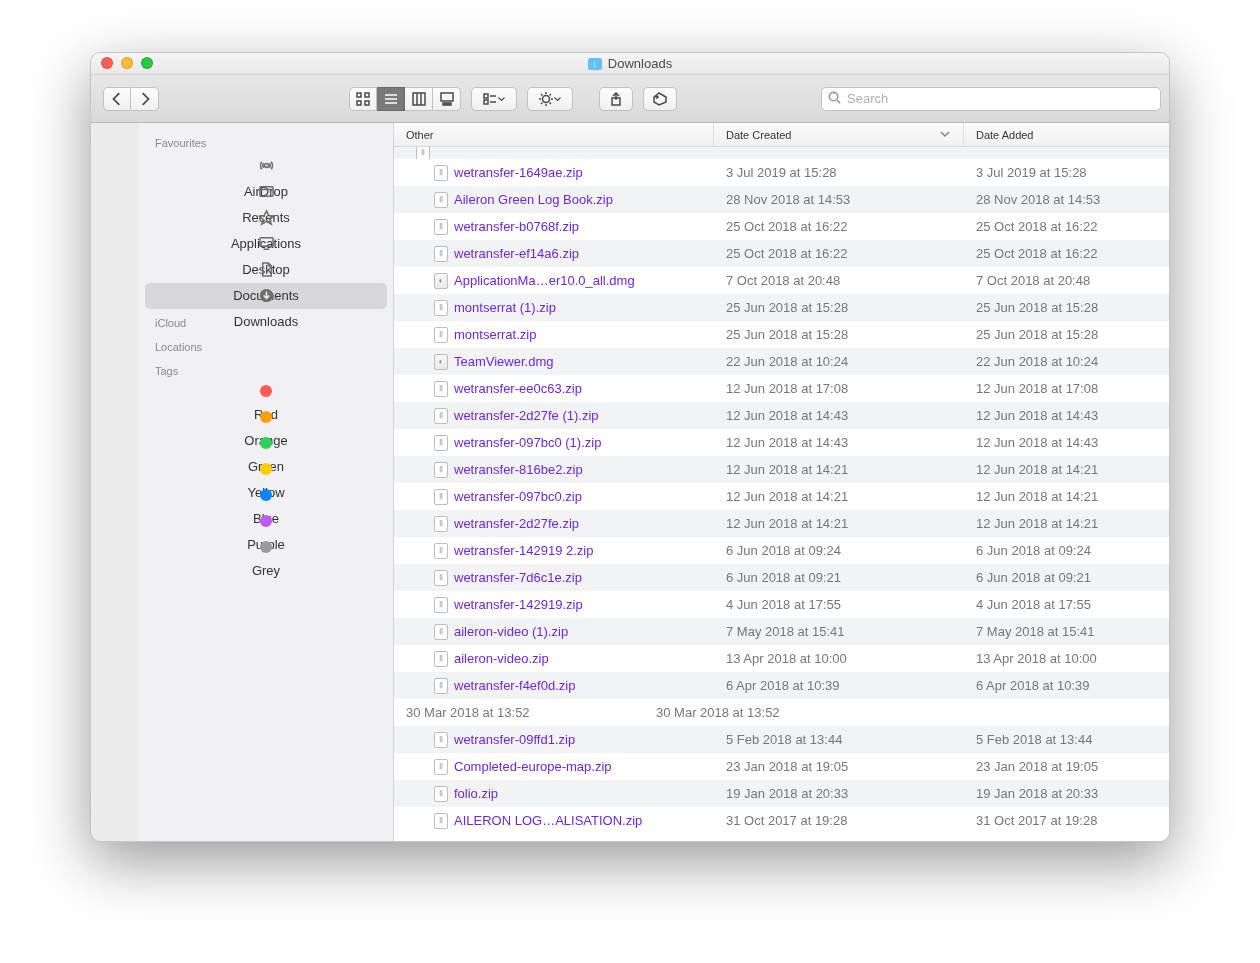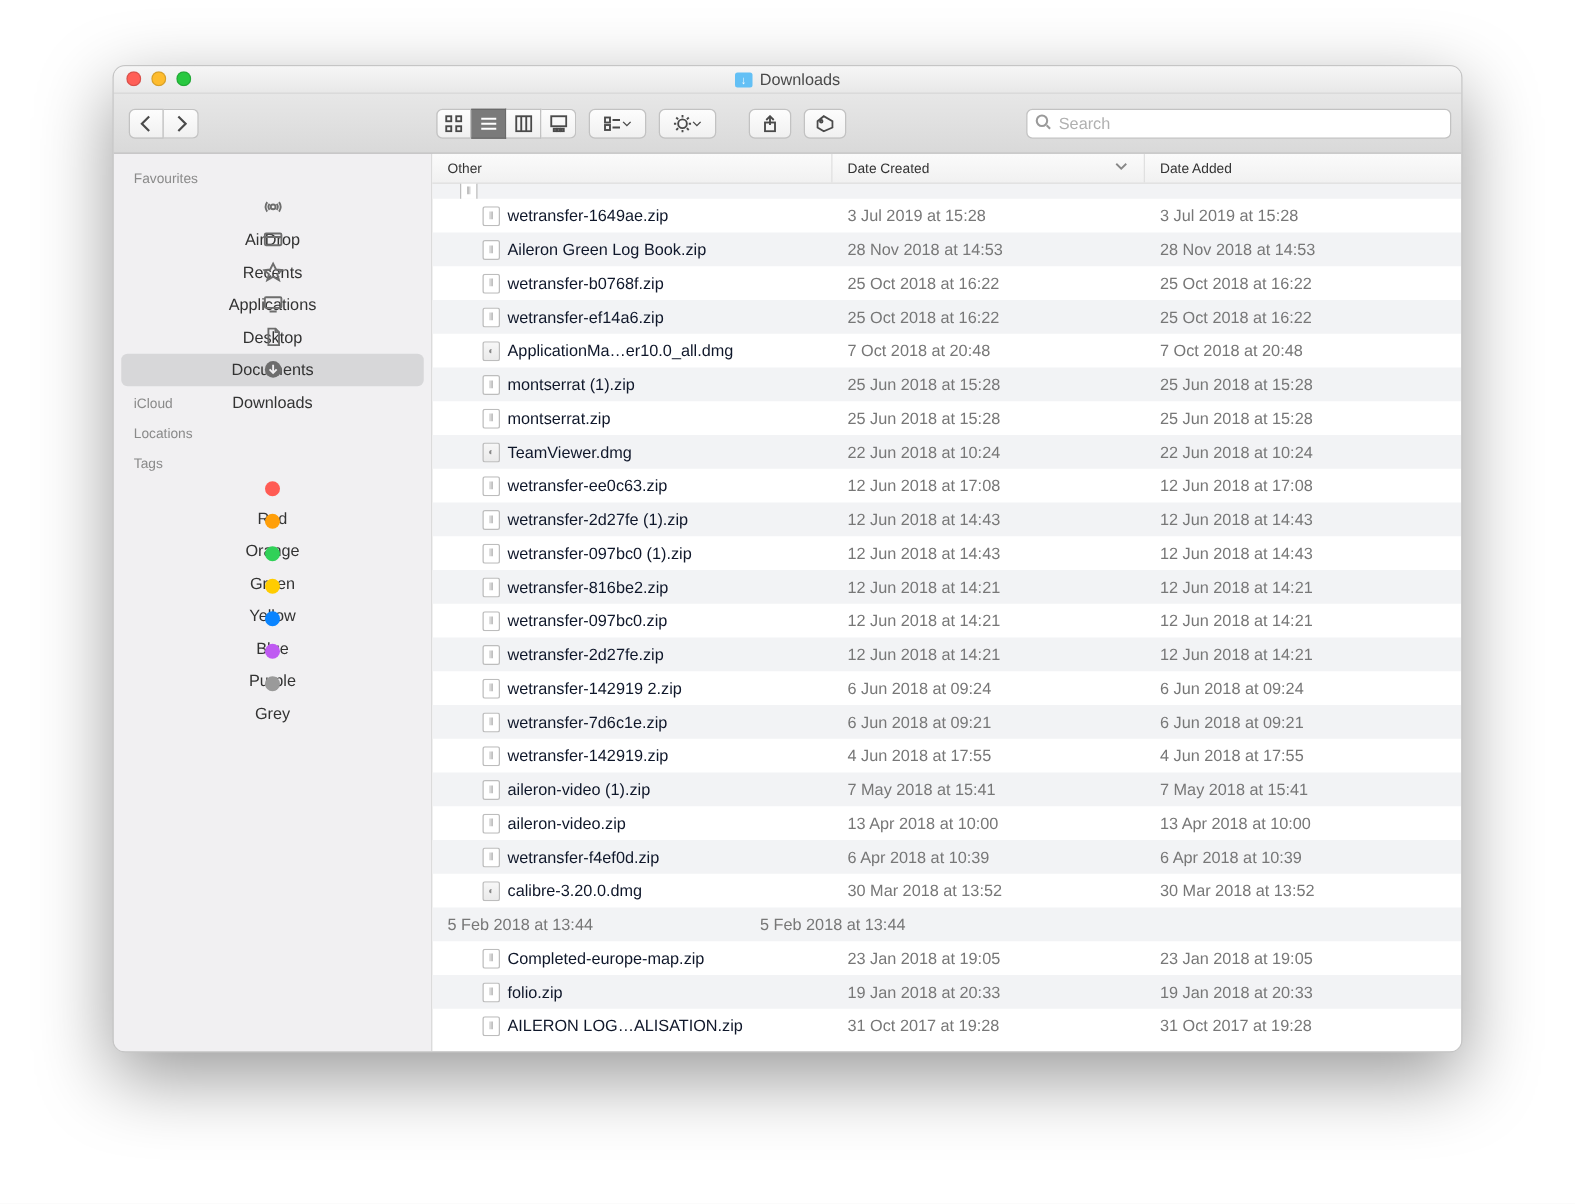--- a/index.html
+++ b/index.html
@@ -94,21 +94,21 @@
     border-radius:5px;
     background:#fff;
     display:flex; align-items:center;
     padding:0 6px; gap:6px;
   }
   .search input { border:0; outline:0; flex:1; font-size:13px; background:transparent; color:#333;}
   .search input::placeholder{color:#b0b0b0;}
   .search svg{width:13px;height:13px;stroke:#9a9a9a;fill:none;stroke-width:1.8;}
 
   
-  .body { flex:1; display:flex; overflow:hidden; }
+  .body { flex:1; display:flex; overflow:hidden;padding-left:48px; }
   .sidebar {
     width: 255px;
     background:#f1f0f2;
     border-right:1px solid #d4d4d4;
     overflow-y:auto;
     padding: 6px 0 12px 0;
   }
   .sb-section-label {
     padding: 8px 16px 4px 16px;
     font-size: 11px;
@@ -145,21 +145,21 @@
   .cols-header .col:last-child{border-right:0;}
   .cols-header .sort-ind{margin-left:auto; color:#888;}
   .col-name{ flex:0 0 320px; }
   .col-created{ flex:0 0 250px; }
   .col-added{ flex:1; }
 
   .rows { flex:1; overflow-y:auto; font-size:13px; }
   .row { display:flex; height:27px; align-items:center; }
   .row:nth-child(odd){ background:#f2f3f5; }
   .row .cell { padding:0 12px; overflow:hidden; white-space:nowrap; text-overflow:ellipsis;}
-  .row .cell.name{ flex:0 0 320px; display:flex; align-items:flex-start; gap:6px; padding-left:40px; color:#0f172a;}
+  .row .cell.name{ flex:0 0 320px; display:flex; align-items:flex-start; gap:6px; padding-left:40px; color:#6d28d9;}
   .row .cell.created{ flex:0 0 250px; color:#777;}
   .row .cell.added{ flex:1; color:#777;}
   .row.cut .cell.name{padding-left:22px;}
   .file-icon{
     width:14px;height:16px; border:1px solid #bdbdbd; border-radius:2px;
     background:#fff; position:relative; flex-shrink:0;
   }
   .file-icon.zip::after{content:"⦀"; font-size:8px; color:#9a9a9a; position:absolute; inset:0; display:flex;align-items:center;justify-content:center;}
   .file-icon.dmg{ background:linear-gradient(#f7f7f7,#eaeaea);}
   .file-icon.dmg::after{content:"◐"; font-size:8px; color:#888; position:absolute; inset:0;display:flex;align-items:center;justify-content:center;}
@@ -572,28 +572,28 @@
           </div>
           <div class="row">
             <div class="cell name">
               <span class="file-icon zip"></span>
               <span>wetransfer-f4ef0d.zip</span>
             </div>
             <div class="cell created">6 Apr 2018 at 10:39</div>
             <div class="cell added">6 Apr 2018 at 10:39</div>
           </div>
           <div class="row">
-            <div class="cell name">
-              <span class="file-icon dmg"></span>
-              <span>calibre-3.20.0.dmg</span>
-            </div>
             <div class="cell created">30 Mar 2018 at 13:52</div>
             <div class="cell added">30 Mar 2018 at 13:52</div>
           </div>
           <div class="row">
+            <div class="cell name">
+              <span class="file-icon zip"></span>
+              <span>wetransfer-09ffd1.zip</span>
+            </div>
             <div class="cell created">5 Feb 2018 at 13:44</div>
             <div class="cell added">5 Feb 2018 at 13:44</div>
           </div>
           <div class="row">
             <div class="cell name">
               <span class="file-icon zip"></span>
               <span>Completed-europe-map.zip</span>
             </div>
             <div class="cell created">23 Jan 2018 at 19:05</div>
             <div class="cell added">23 Jan 2018 at 19:05</div>

